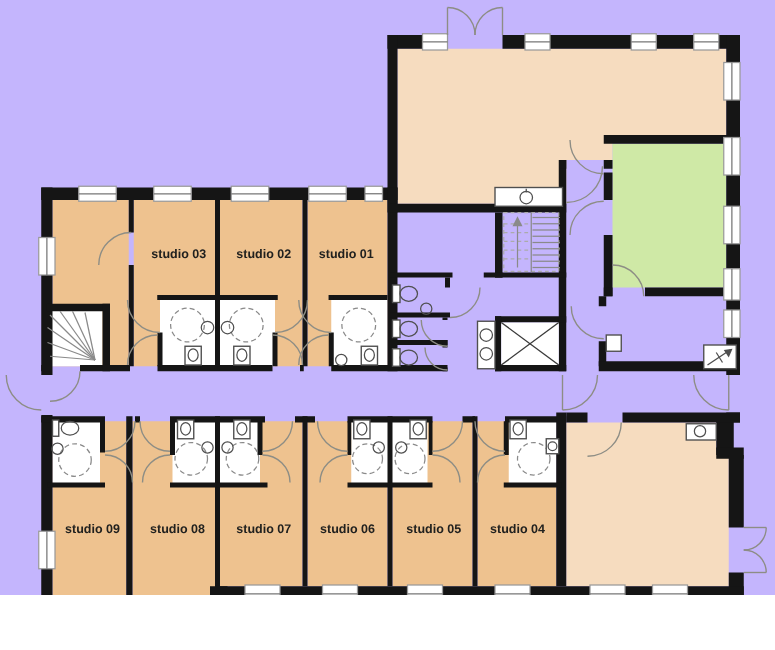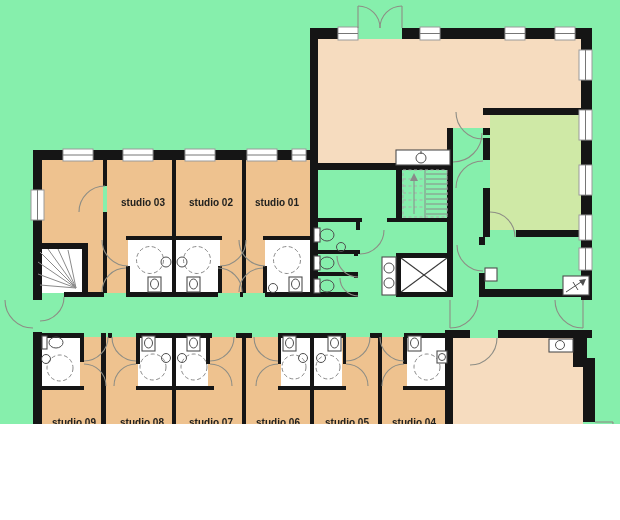--- a/index.html
+++ b/index.html
@@ -1,16 +1,16 @@
 <!DOCTYPE html>
 <html style="--studio: #eec28f; --common: #f6dcbf; --green: #cfe9a6; --wall: #151515; --floor: #ffffff;"><head>
 <meta charset="utf-8">
 <style>
   html,body{margin:0;padding:0;background:#fff;}
-  .page{width:620px;height:424px;background:#86efac;position:relative;overflow:hidden;}
+  .page{width:620px;height:476px;background:#c4b5fd;position:relative;overflow:hidden;}
   svg{display:block;}
   .wall{fill:var(--wall,#151515);}
   .floorw{fill:#fff;}
   .arc{fill:none;stroke:#8d8d85;stroke-width:1.1;}
   .leaf{stroke:#8d8d85;stroke-width:1.1;}
   .fix{fill:#fff;stroke:#4f4f4f;stroke-width:1.1;}
   .fixline{stroke:#4f4f4f;stroke-width:1;fill:none;}
   .shower{fill:none;stroke:#8a8a8a;stroke-width:1;stroke-dasharray:4 2.5;}
   .winbox{fill:#fff;stroke:#9a9a9a;stroke-width:1;}
   .winline{stroke:#767676;stroke-width:1;}

